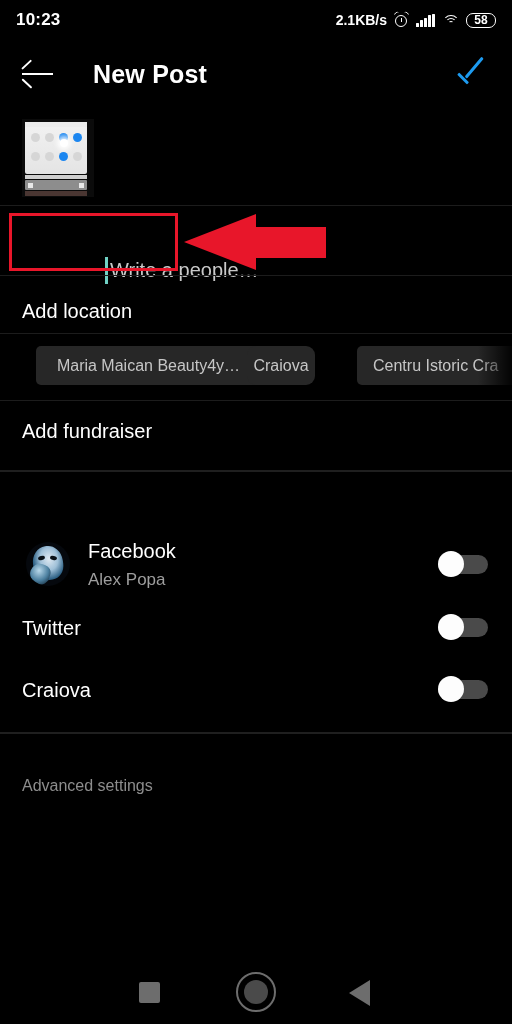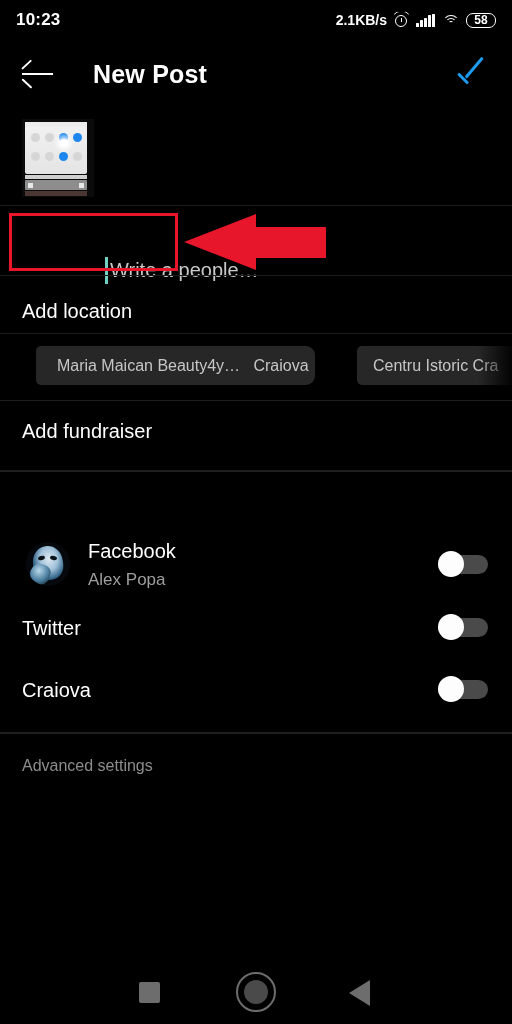--- a/index.html
+++ b/index.html
@@ -389,21 +389,21 @@
   </div>
 
   <div class="social-title" style="left:22px;top:679px;">Craiova</div>
   <div class="toggle" style="top:676px;">
     <span class="track"></span>
       <span class="knob"></span>
   </div>
 
   <div class="divider" style="top:732px;height:2px;background:#1f1f1f;"></div>
 
-  <div class="advanced" style="top:757px;">Advanced settings</div>
+  <div class="advanced" style="top:777px;">Advanced settings</div>
 
   <div class="navbar">
     <div class="nav-recents"></div>
     <div class="nav-home">
         <span class="inner"></span>
       </div>
     <div class="nav-back"></div>
   </div>
 
 </div>

